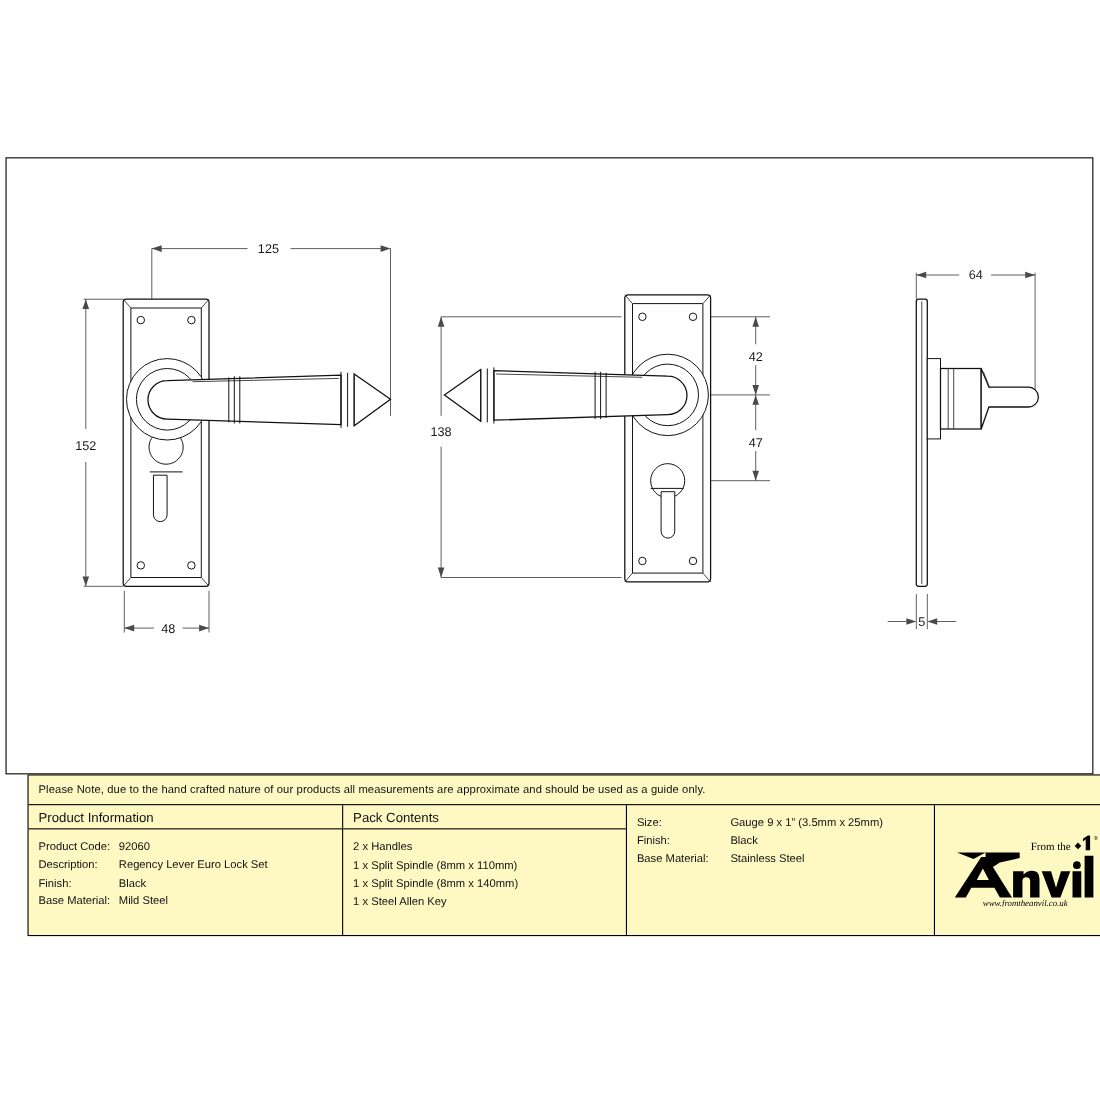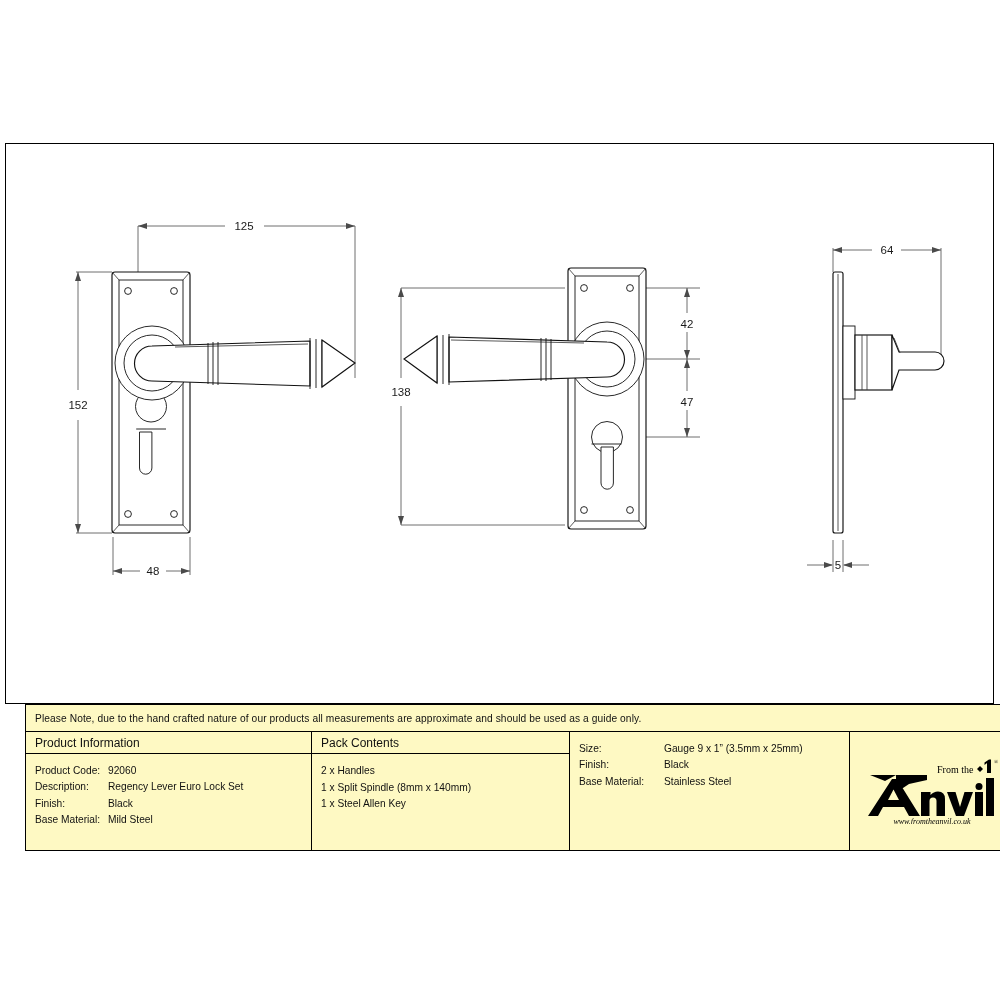--- a/index.html
+++ b/index.html
@@ -322,20 +322,21 @@
             <span class="k">Base Material:</span>
             <span class="v">Mild Steel</span>
           </div>
         </div>
       </div>
 
       <div class="col c2">
         <div class="col-head">Pack Contents</div>
         <div class="col-body">
           <div class="plain">2 x Handles</div>
+          <div class="plain">1 x Split Spindle (8mm x 110mm)</div>
           <div class="plain">1 x Split Spindle (8mm x 140mm)</div>
           <div class="plain">1 x Steel Allen Key</div>
         </div>
       </div>
 
       <div class="col c3">
         <div class="col-body">
           <div class="kv wide">
             <span class="k">Size:</span>
             <span class="v">Gauge 9 x 1” (3.5mm x 25mm)</span>

